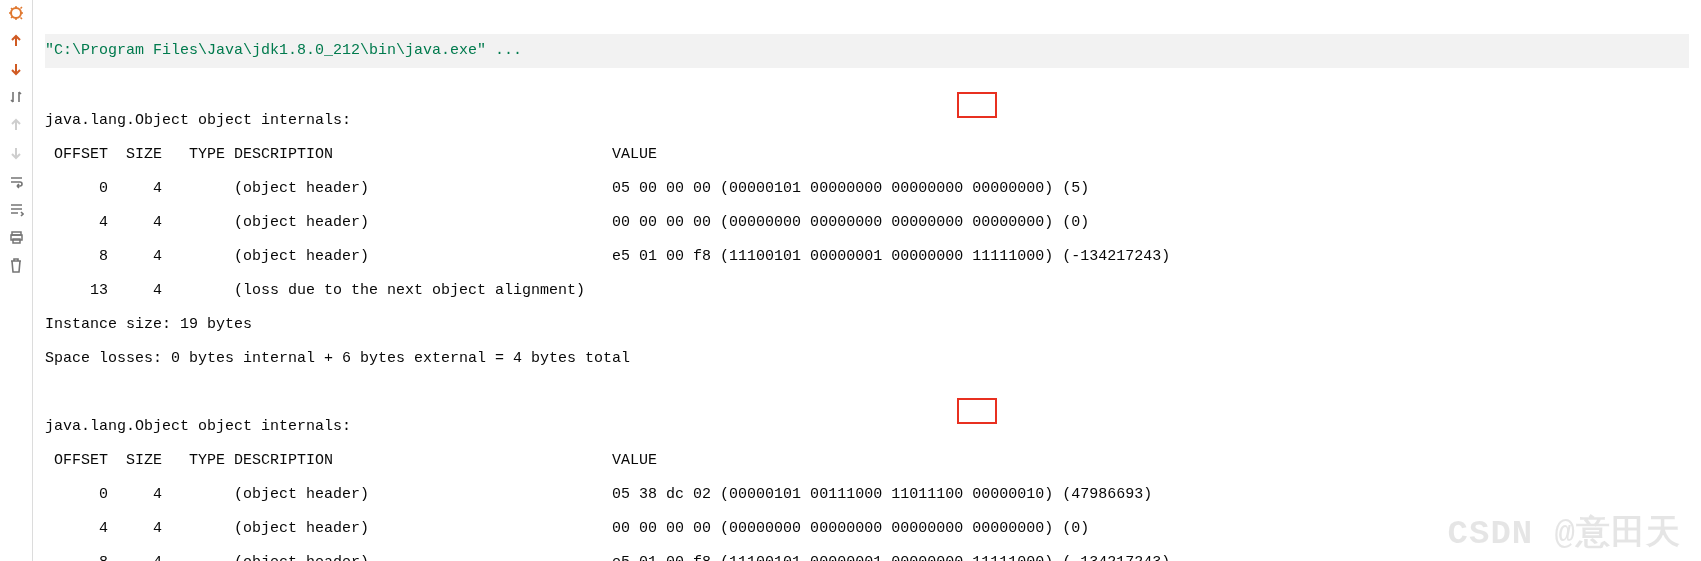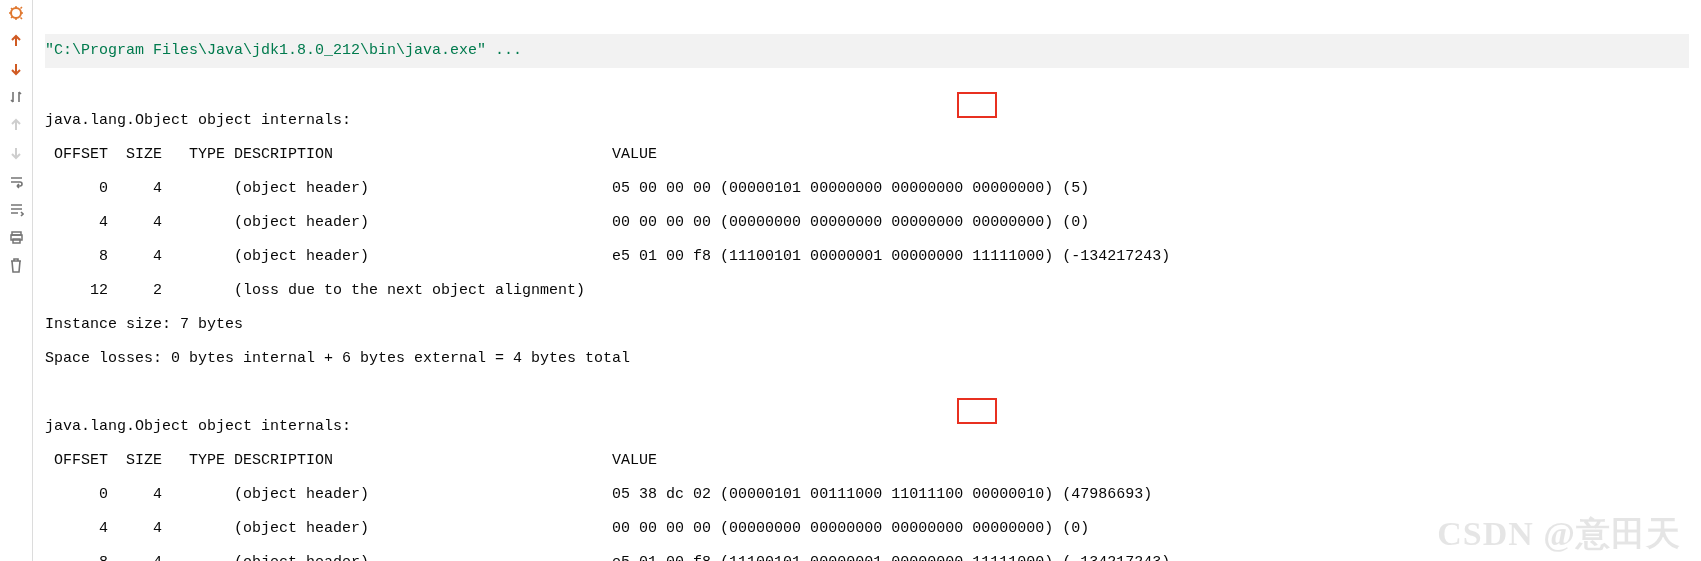--- a/index.html
+++ b/index.html
@@ -7,21 +7,21 @@
   .gutter{width:32px;border-right:1px solid #dcdcdc;display:flex;flex-direction:column;align-items:center;padding-top:4px;gap:10px;background:#fff;}
   .gutter .ic{width:18px;height:18px;display:flex;align-items:center;justify-content:center;color:#9b9b9b;}
   .gutter .ic.red svg *{stroke:#d05a22;}
   .gutter .ic.orange svg *{stroke:#e07830;}
   .gutter .ic.dis{opacity:0.35;}
   .gutter .ic svg *{stroke:#757575;}
   .console{flex:1;padding:0 12px 0 12px;line-height:34px;white-space:pre;overflow:hidden;position:relative;}
   .cmdline{background:#f2f2f2;color:#6a6a6a;padding:0 0;margin-bottom:2px;}
   .cmdline .q{color:#007a4d;}
   .hl{position:absolute;border:2px solid #e83020;pointer-events:none;}
-  .watermark{position:absolute;right:20px;bottom:10px;font-family:Liberation Serif, serif;font-size:34px;font-weight:700;color:rgba(0,0,0,0.10);letter-spacing:1px;pointer-events:none;}
+  .watermark{position:absolute;right:20px;bottom:10px;font-family:Liberation Mono, monospace;font-size:34px;font-weight:700;color:rgba(0,0,0,0.10);letter-spacing:1px;pointer-events:none;}
 </style>
 </head>
 <body>
 
 <div class="root">
 
   <div class="gutter">
     <div class="ic orange">
       <svg width="16" height="16" viewBox="0 0 16 16" fill="none">
           <circle cx="8" cy="8" r="5" stroke-width="2"></circle>
@@ -77,22 +77,22 @@
     </div>
   </div>
 
   <div class="console">
 <div class="cmdline"><span class="q">"C:\Program Files\Java\jdk1.8.0_212\bin\java.exe" ...</span></div>
 <span>java.lang.Object object internals:</span>
 <span> OFFSET  SIZE   TYPE DESCRIPTION                               VALUE</span>
 <span>      0     4        (object header)                           05 00 00 00 (00000101 00000000 00000000 00000000) (5)</span>
 <span>      4     4        (object header)                           00 00 00 00 (00000000 00000000 00000000 00000000) (0)</span>
 <span>      8     4        (object header)                           e5 01 00 f8 (11100101 00000001 00000000 11111000) (-134217243)</span>
-<span>     12     2        (loss due to the next object alignment)</span>
-<span>Instance size: 7 bytes</span>
+<span>     13     4        (loss due to the next object alignment)</span>
+<span>Instance size: 19 bytes</span>
 <span>Space losses: 0 bytes internal + 6 bytes external = 4 bytes total</span>
 
 <span>java.lang.Object object internals:</span>
 <span> OFFSET  SIZE   TYPE DESCRIPTION                               VALUE</span>
 <span>      0     4        (object header)                           05 38 dc 02 (00000101 00111000 11011100 00000010) (47986693)</span>
 <span>      4     4        (object header)                           00 00 00 00 (00000000 00000000 00000000 00000000) (0)</span>
 <span>      8     4        (object header)                           e5 01 00 f8 (11100101 00000001 00000000 11111000) (-134217243)</span>
 
     <div class="hl" style="left:924px;top:92px;width:36px;height:22px;"></div>
     <div class="hl" style="left:924px;top:398px;width:36px;height:22px;"></div>

